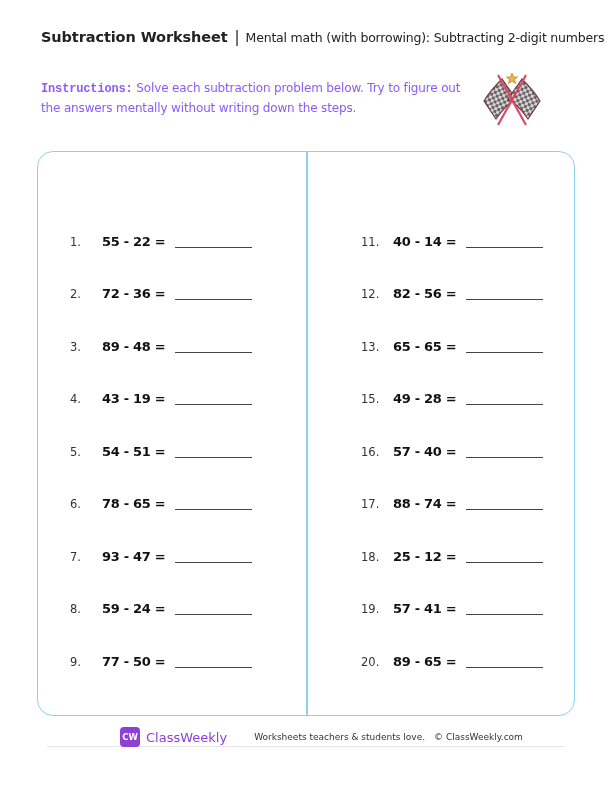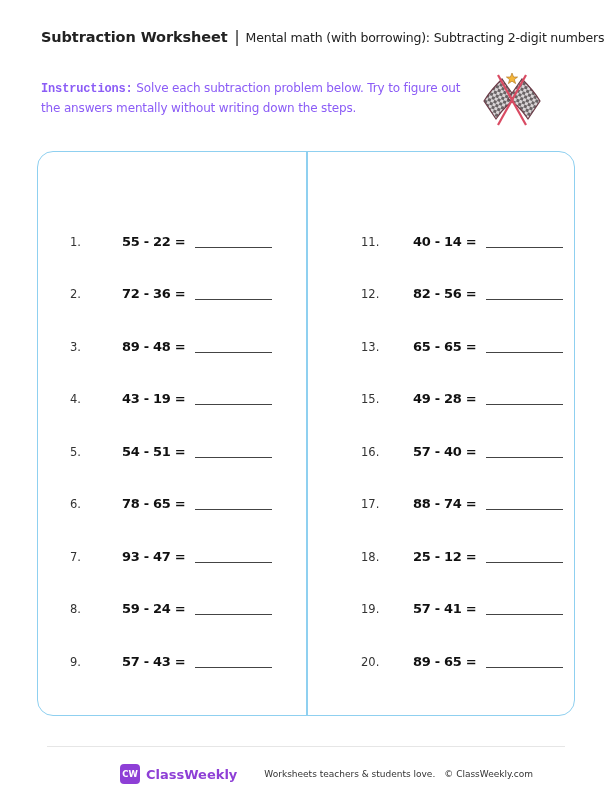--- a/index.html
+++ b/index.html
@@ -32,35 +32,35 @@
       position: absolute; left: 306px; top: 151px; width: 1.5px; height: 565px; background: #8fd0f0;
     }
 
     .col { position: absolute; top: 196px; }
     .col.left { left: 70px; }
     .col.right { left: 361px; }
     .row {
       display: flex; align-items: flex-end; height: 52.5px; white-space: nowrap;
     }
     .row .num { width: 32px; font-size: 11.5px; color: #333; }
-    .row .expr { width: 73px; font-size: 13px; font-weight: bold; color: #111; letter-spacing: -0.3px; margin-left: 20px; }
+    .row .expr { width: 73px; font-size: 13px; font-weight: bold; color: #111; letter-spacing: -0.3px; }
     .row .blank { width: 77px; border-bottom: 1.3px solid #444; height: 1px; margin-bottom: 1px; }
     .row .inner { display: flex; align-items: baseline; }
 
     .footer-line {
       position: absolute; left: 47px; top: 746px; width: 518px; height: 1px; background: #e6e6e6;
     }
     .footer {
-      position: absolute; left: 120px; top: 764px; display: flex; align-items: center; white-space: nowrap;
+      position: absolute; left: 120px; top: 727px; display: flex; align-items: center; white-space: nowrap;
     }
     .cw-logo {
       width: 20px; height: 20px; border-radius: 4px; background: #8e3fd6;
       color: #fff; font-size: 8.5px; font-weight: bold; display: flex; align-items: center; justify-content: center;
     }
-    .brand { color: #8e3fd6; font-weight: bold; font-size: 13px; margin-left: 6px; }
+    .brand { color: #8e3fd6; font-weight: normal; font-size: 13px; margin-left: 6px; }
     .tagline { font-size: 9px; color: #333; margin-left: 27px; }
     .copy { font-size: 9px; color: #333; margin-left: 9px; }
   </style>
 </head>
 <body>
 
 <div class="header">
   <span class="title">Subtraction Worksheet</span>
   <span class="sep">|</span>
   <span class="subtitle">Mental math (with borrowing): Subtracting 2-digit numbers</span>
@@ -143,21 +143,21 @@
   <div class="row">
       <div class="inner">
         <span class="num">8.</span>
         <span class="expr">59 - 24 =</span>
       </div>
       <span class="blank"></span>
     </div>
   <div class="row">
       <div class="inner">
         <span class="num">9.</span>
-        <span class="expr">57 - 43 =</span>
+        <span class="expr">77 - 50 =</span>
       </div>
       <span class="blank"></span>
     </div>
 </div>
 
 <div class="col right">
   <div class="row">
       <div class="inner">
         <span class="num">11.</span>
         <span class="expr">40 - 14 =</span>

